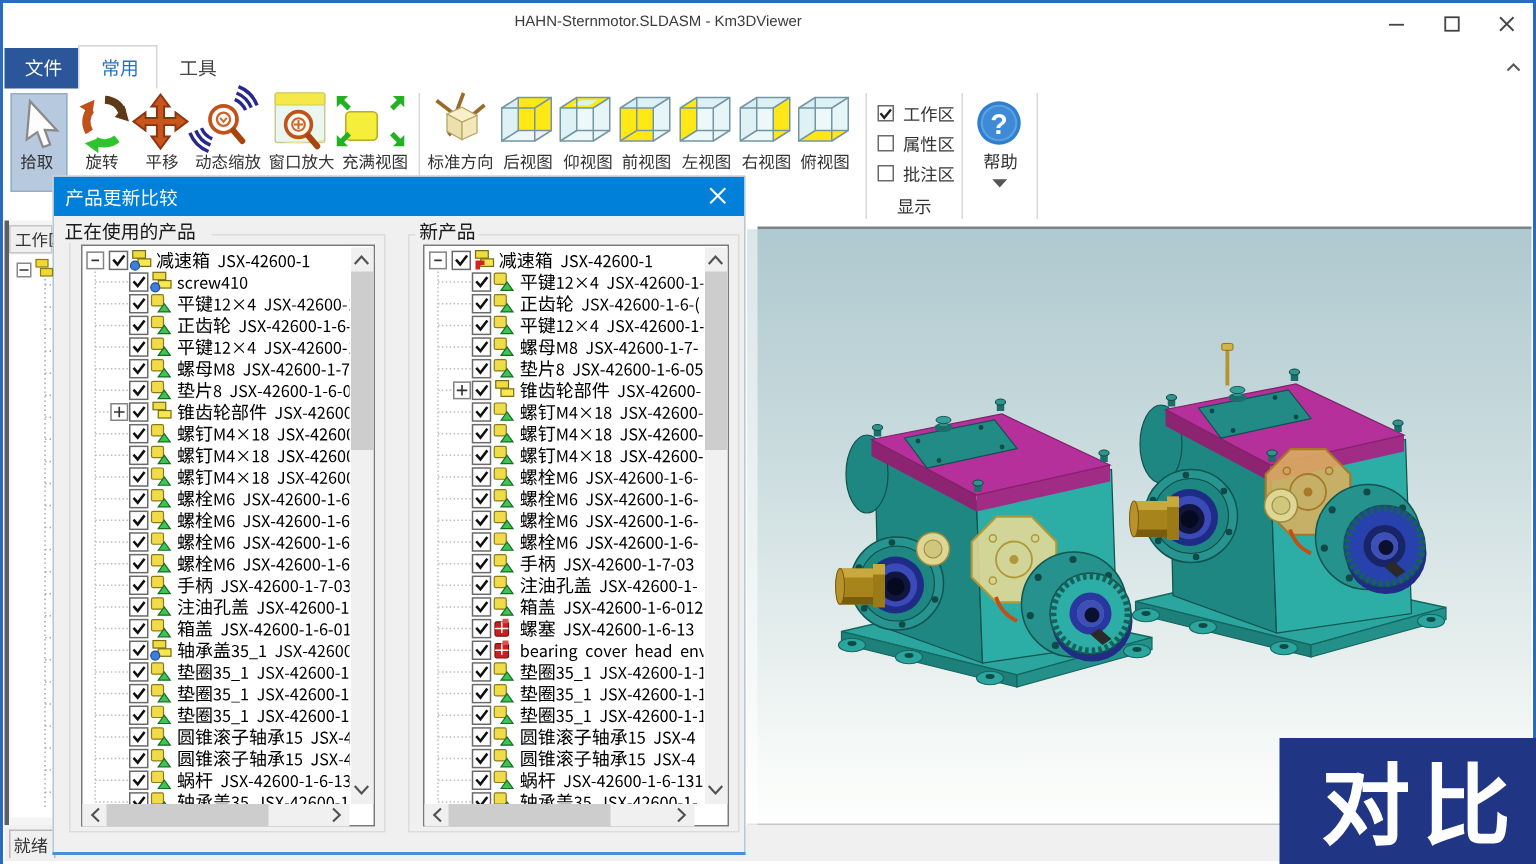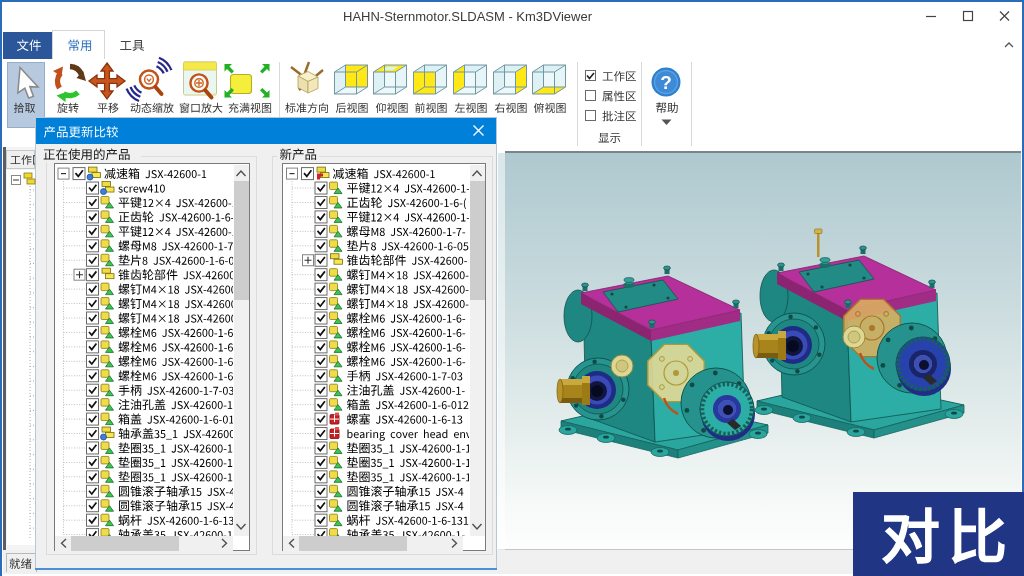--- a/index.html
+++ b/index.html
@@ -120,21 +120,21 @@
       <path id="g111" d="M303 13C436 13 554 -91 554 -271C554 -452 436 -557 303 -557C170 -557 52 -452 52 -271C52 -91 170 13 303 13ZM303 -63C209 -63 146 -146 146 -271C146 -396 209 -480 303 -480C397 -480 461 -396 461 -271C461 -146 397 -63 303 -63Z"></path>
       <path id="g112" d="M209 0H316L508 -543H418L315 -234C299 -181 281 -126 265 -74H260C244 -126 227 -181 210 -234L108 -543H13Z"></path>
       <path id="g113" d="M92 0H184V-394C238 -449 276 -477 332 -477C404 -477 435 -434 435 -332V0H526V-344C526 -482 474 -557 360 -557C286 -557 230 -516 180 -466L184 -578V-796H92Z"></path>
       <path id="g114" d="M277 13C342 13 400 -22 442 -64H445L453 0H528V-796H436V-587L441 -494C393 -533 352 -557 288 -557C164 -557 53 -447 53 -271C53 -90 141 13 277 13ZM297 -64C202 -64 147 -141 147 -272C147 -396 217 -480 304 -480C349 -480 391 -464 436 -423V-138C391 -88 347 -64 297 -64Z"></path>
     </defs>
   </svg>
 <div class="a" style="left:0;top:0;width:1024px;height:576px;background:#fff"></div>
 <div class="a" style="left:0;top:0;width:1024px;height:2px;background:#2a6bbb"></div>
 <div class="a" style="left:0;top:0;width:2px;height:576px;background:#2a6bbb"></div>
 <div class="a" style="left:1022px;top:0;width:2px;height:576px;background:#2a6bbb"></div>
-<div class="a" style="left:343px;top:9px;width:360px;font-size:13px;color:#3b3b3b">HAHN-Sternmotor.SLDASM - Km3DViewer</div>
+<div class="a" style="left:343px;top:9px;width:360px;font-size:10px;color:#3b3b3b">HAHN-Sternmotor.SLDASM - Km3DViewer</div>
 <div class="a" style="left:3px;top:32px;width:49px;height:27px;background:#2b579a"></div>
 <div class="a" style="left:52px;top:30px;width:53px;height:29px;background:#fff;border:1px solid #d5d5d5;border-bottom:none"></div>
 <div class="a" style="left:505px;top:150.5px;width:516px;height:2.5px;background:#79858b"></div>
 <div class="a" style="left:278.5px;top:62px;width:1px;height:84px;background:#d9d9d9"></div>
 <div class="a" style="left:577.0px;top:62px;width:1px;height:84px;background:#d9d9d9"></div>
 <div class="a" style="left:641.0px;top:62px;width:1px;height:84px;background:#d9d9d9"></div>
 <div class="a" style="left:691.0px;top:62px;width:1px;height:84px;background:#d9d9d9"></div>
 <div class="a" style="left:7px;top:62px;width:38px;height:66px;background:#b7c9de;border:1px solid #94aecb"></div>
 <div class="a" style="left:585px;top:70px;width:11px;height:11px;background:#fff;border:1px solid #6a6a6a"></div>
 <div class="a" style="left:585px;top:90px;width:11px;height:11px;background:#fff;border:1px solid #6a6a6a"></div>

